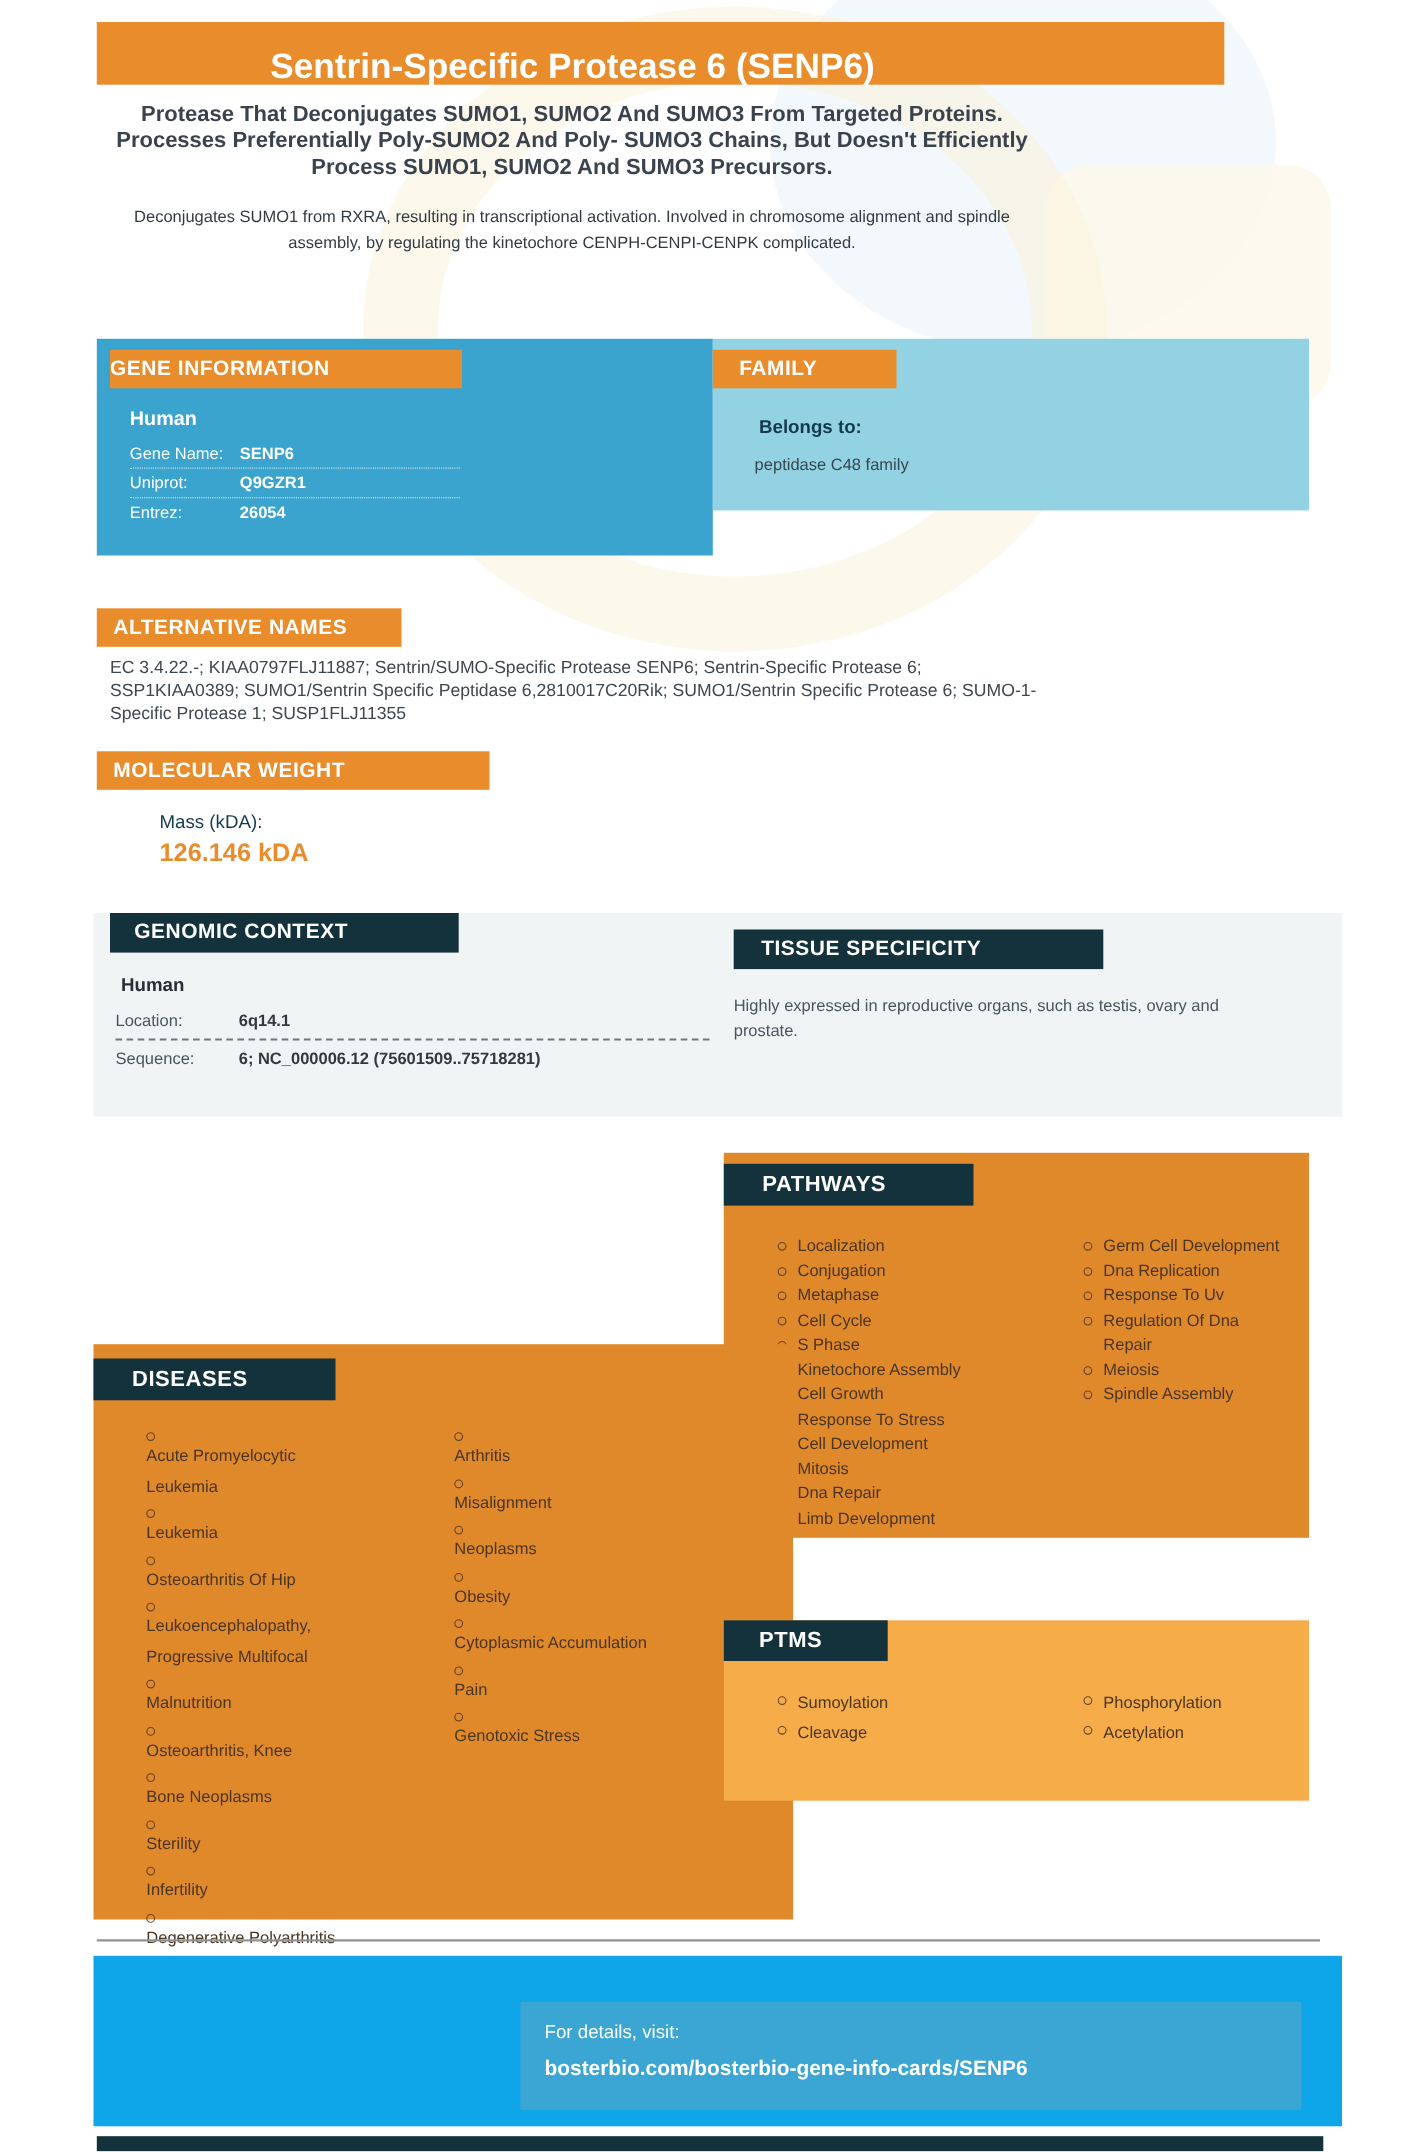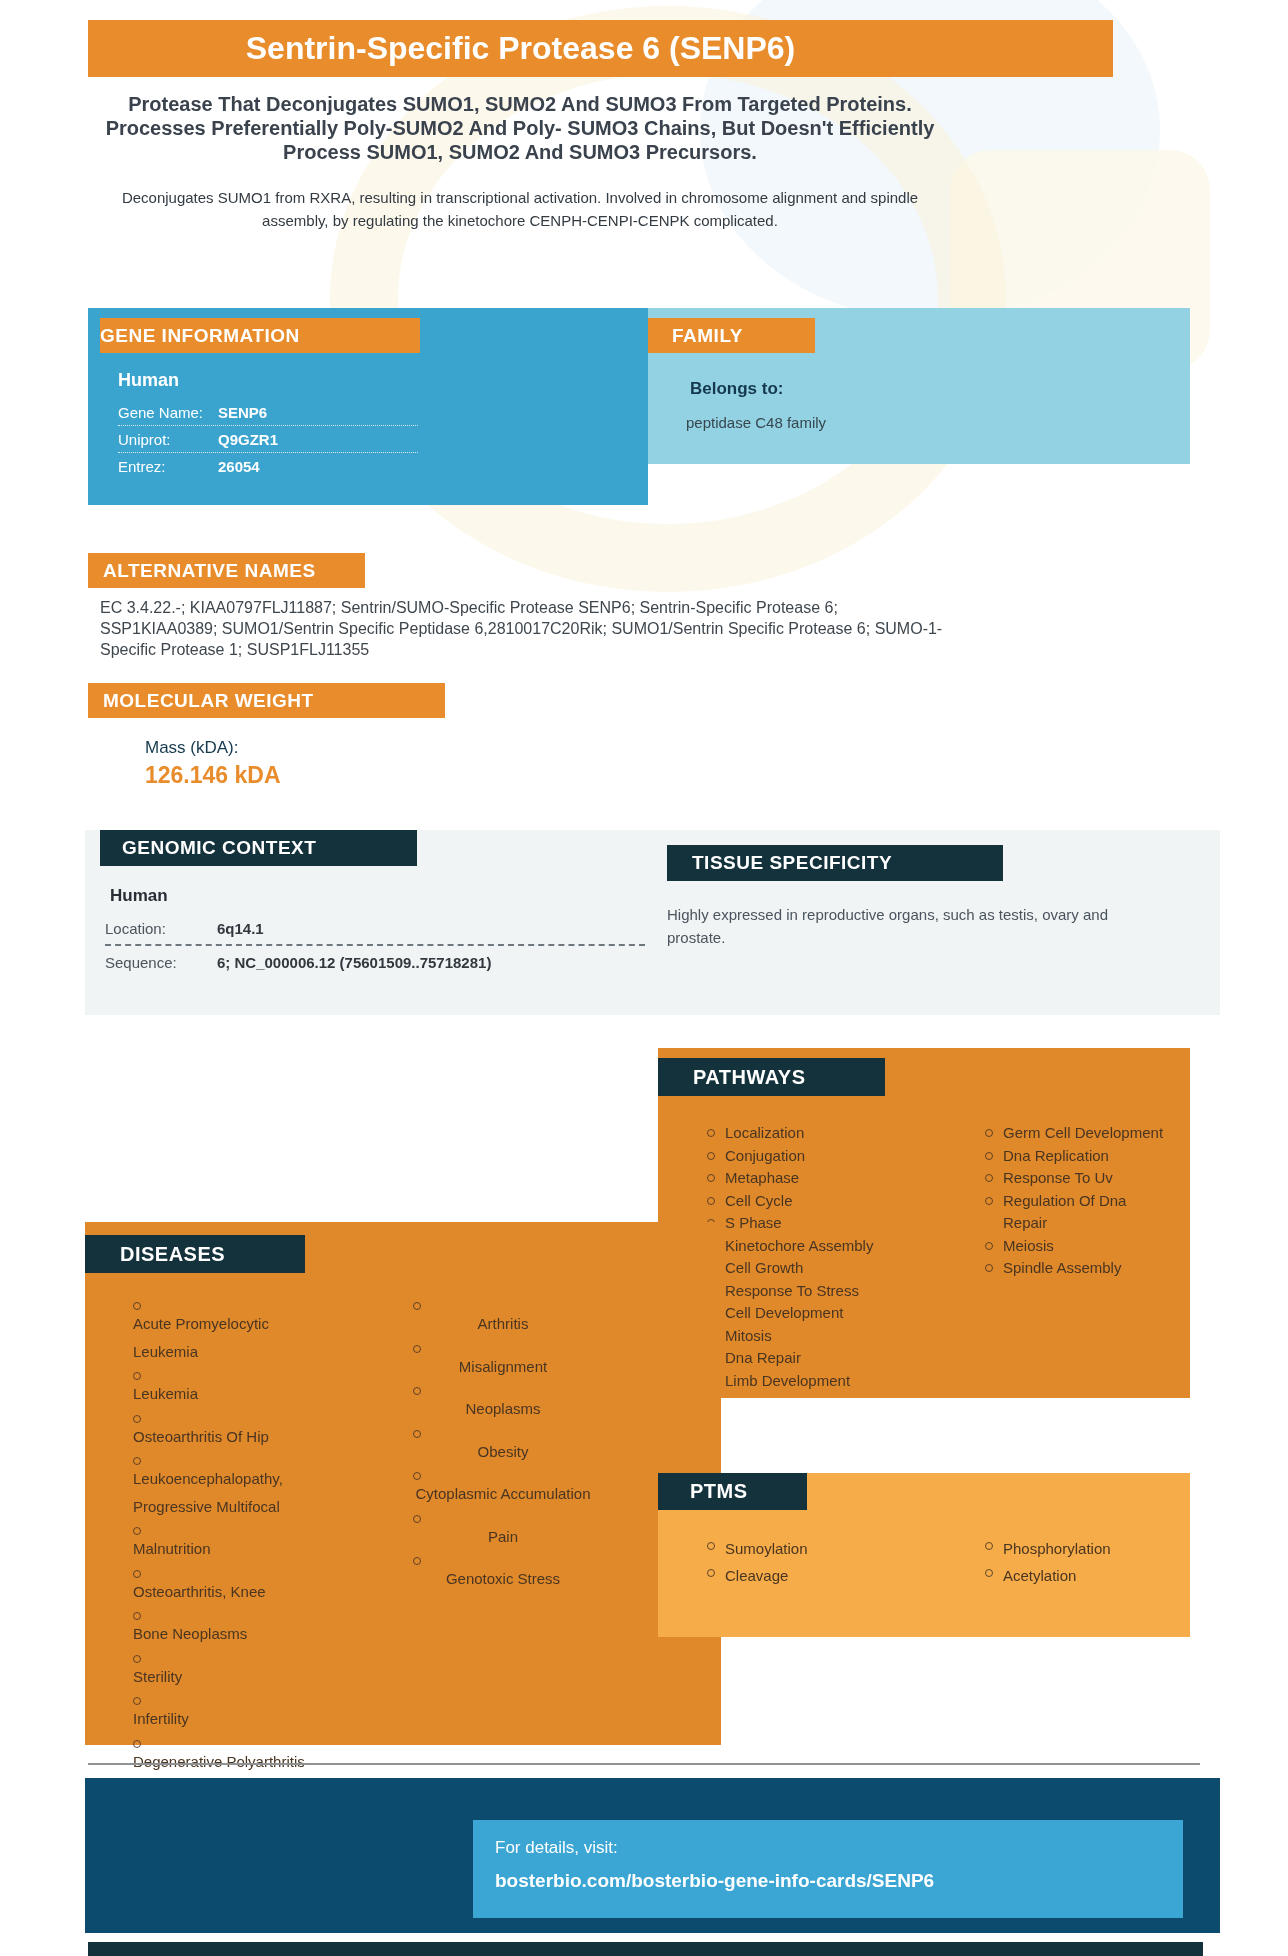--- a/index.html
+++ b/index.html
@@ -12,21 +12,21 @@
            border:68px solid #FBF3DC;opacity:.55;}
   .wm-blue{left:700px;top:-60px;width:460px;height:380px;border-radius:50%;
            background:#E9F3F9;opacity:.6;}
   .wm-cream{left:950px;top:150px;width:260px;height:220px;border-radius:40px;
             background:#FDF7EA;opacity:.8;}
 
   .abs{position:absolute;z-index:1;}
 
   
   .banner{left:88px;top:20px;width:1025px;height:57px;background:#E98C2B;}
-  .banner h1{margin:0;padding:0 160px 0 0;line-height:57px;text-align:center;
+  .banner h1{margin:0;padding:12px 160px 0 0;line-height:57px;text-align:center;
              font-size:32px;font-weight:bold;color:#ffffff;}
 
   .summary-bold{left:88px;top:92px;width:864px;text-align:center;
                 font-size:20px;font-weight:bold;line-height:24px;color:#3A434D;}
   .summary-detail{left:88px;top:186px;width:864px;text-align:center;
                   font-size:15px;line-height:23px;color:#333B42;}
 
   
   .oband{background:#E98C2B;color:#ffffff;font-weight:bold;font-size:19px;
          letter-spacing:.5px;line-height:35px;height:35px;white-space:nowrap;overflow:hidden;}
@@ -94,27 +94,27 @@
   ul.blist{list-style:none;margin:0;padding:0;font-size:15px;color:#4A3521;}
   ul.blist li{display:flex;}
   .pathways ul.blist li{line-height:22.5px;}
   .diseases ul.blist li{line-height:27.5px;flex-direction:column;}
   .ptms ul.blist li{line-height:27px;}
   .bullet{flex:0 0 auto;width:6px;height:6px;border:1.5px solid #4A3521;border-radius:50%;
           margin:7px 10px 0 0;opacity:.85;}
   .pathways .ul1{margin-left:49px;width:240px;}
   .pathways .ul2{margin-left:38px;width:185px;}
   .diseases .ul1{margin-left:48px;width:195px;}
-  .diseases .ul2{margin-left:85px;width:180px;text-align:center;}
+  .diseases .ul2{margin-left:85px;width:180px;}
   .ptms .ul1{margin-left:49px;width:240px;}
   .ptms .ul2{margin-left:38px;width:200px;}
 
   
   .divider{left:88px;top:1763px;width:1112px;height:0;border-top:2px solid #8E9294;}
-  .footer-panel{left:85px;top:1778px;width:1135px;height:155px;background:#0c4a6e;}
+  .footer-panel{left:85px;top:1778px;width:1135px;height:155px;background:#0ea5e9;}
   .footer-blue{margin:42px 0 0 388px;width:710px;height:98px;box-sizing:border-box;
                padding:18px 0 0 22px;background:#3BA5D4;color:#ffffff;}
   .footer-visit{font-size:17px;}
   .footer-url{margin-top:12px;font-size:19px;font-weight:bold;}
   .bottom-bar{left:88px;top:1942px;width:1115px;height:14px;background:#13323C;}
 </style>
 </head>
 <body>
 
 <div class="page">

